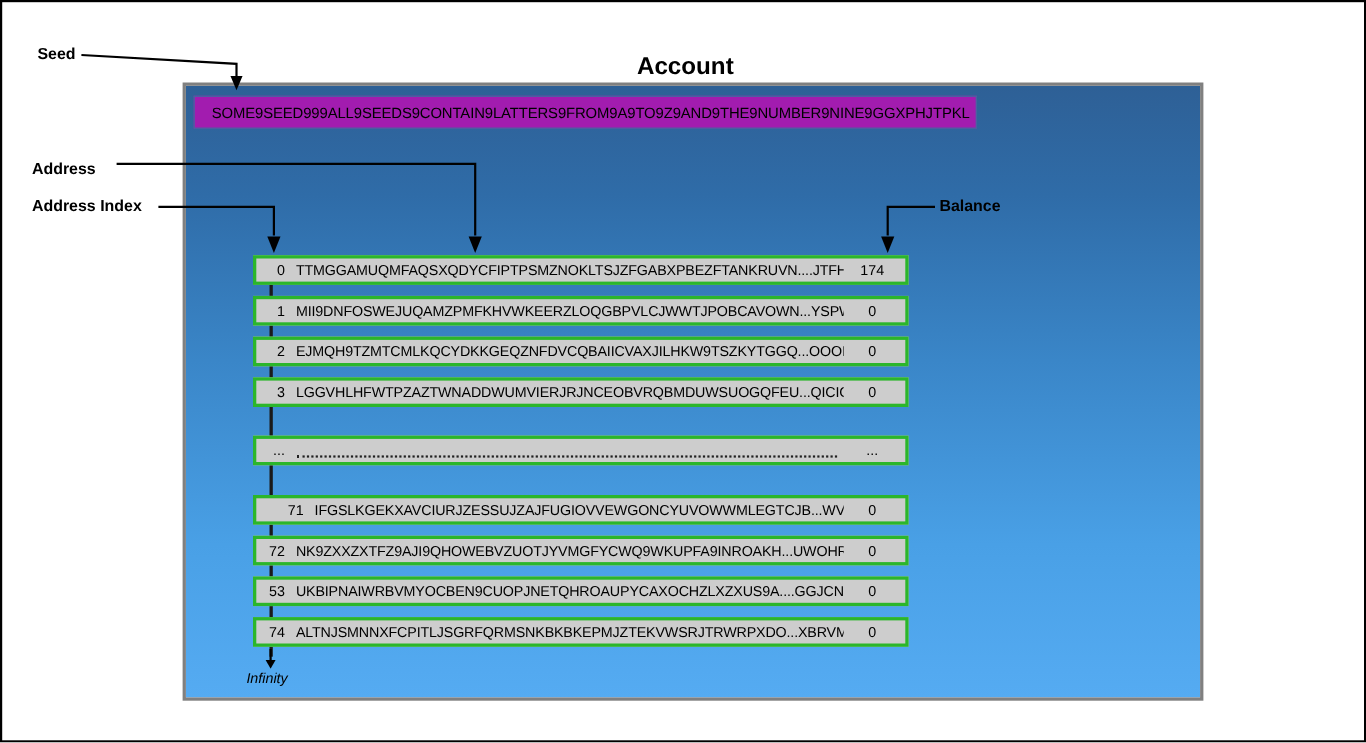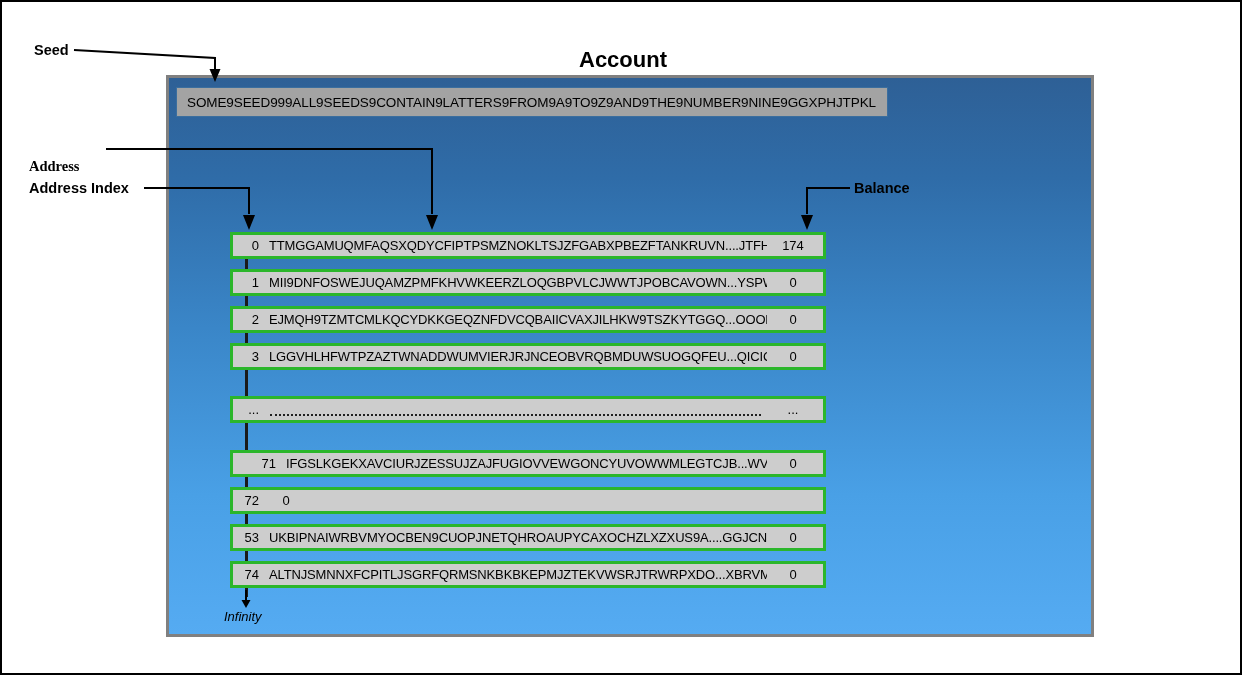--- a/index.html
+++ b/index.html
@@ -46,30 +46,31 @@
   }
 
   
   #seed-box {
     position: absolute;
     left: 174px;
     top: 85px;
     width: 712px;
     height: 30px;
     box-sizing: border-box;
-    background: #a3a3a3;
+    background: #a21caf;
     border: 1px solid #3b6e9e;
     display: flex;
     align-items: center;
     padding-left: 10px;
     font-size: 13.5px;
     color: #000;
     letter-spacing: -0.1px;
     white-space: nowrap;
     overflow: hidden;
+    justify-content: center;
   }
 
   
   .row {
     position: absolute;
     left: 228px;
     width: 596px;
     height: 27px;
     box-sizing: border-box;
     border: 3px solid #2bb62b;
@@ -152,21 +153,21 @@
 
   
   .callout-label {
     position: absolute;
     font-size: 14.5px;
     font-weight: bold;
     color: #000;
     white-space: nowrap;
   }
   #label-seed   { left: 32px;  top: 40px; }
-  #label-address { left: 27px; top: 156px; font-family: Liberation Serif, serif; }
+  #label-address { left: 27px; top: 144px; }
   #label-address-index { left: 27px; top: 178px; text-align: right; }
   #label-balance { left: 852px; top: 178px; }
 
   
   #leaders {
     position: absolute;
     left: 0;
     top: 0;
     width: 1242px;
     height: 675px;
@@ -215,20 +216,21 @@
         <div class="dots"></div>
         <div class="bal">...</div>
       </div>
       <div class="row" style="top: 448px; padding-left: 17px;">
         <div class="idx">71</div>
         <div class="addr">IFGSLKGEKXAVCIURJZESSUJZAJFUGIOVVEWGONCYUVOWWMLEGTCJB...WVYDJ</div>
         <div class="bal">0</div>
       </div>
       <div class="row" style="top: 485px;">
         <div class="idx">72</div>
+        <div class="addr">NK9ZXXZXTFZ9AJI9QHOWEBVZUOTJYVMGFYCWQ9WKUPFA9INROAKH...UWOHR</div>
         <div class="bal">0</div>
       </div>
       <div class="row" style="top: 522px;">
         <div class="idx">53</div>
         <div class="addr">UKBIPNAIWRBVMYOCBEN9CUOPJNETQHROAUPYCAXOCHZLXZXUS9A....GGJCN</div>
         <div class="bal">0</div>
       </div>
       <div class="row" style="top: 559px;">
         <div class="idx">74</div>
         <div class="addr">ALTNJSMNNXFCPITLJSGRFQRMSNKBKBKEPMJZTEKVWSRJTRWRPXDO...XBRVM</div>

